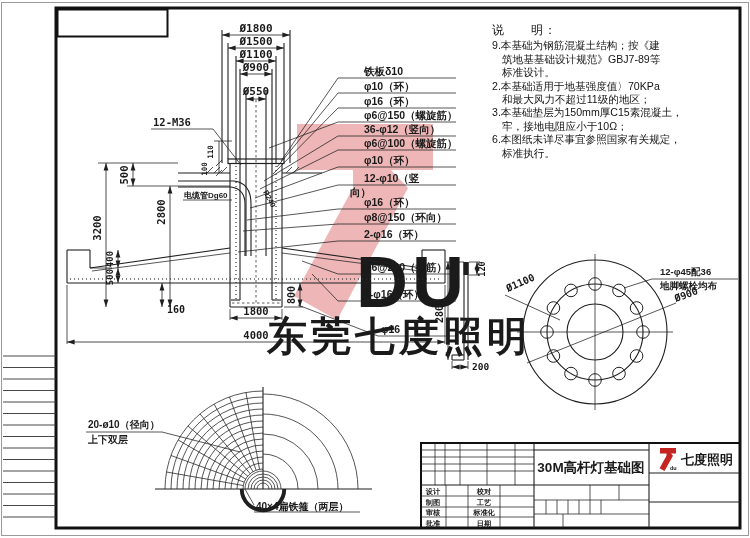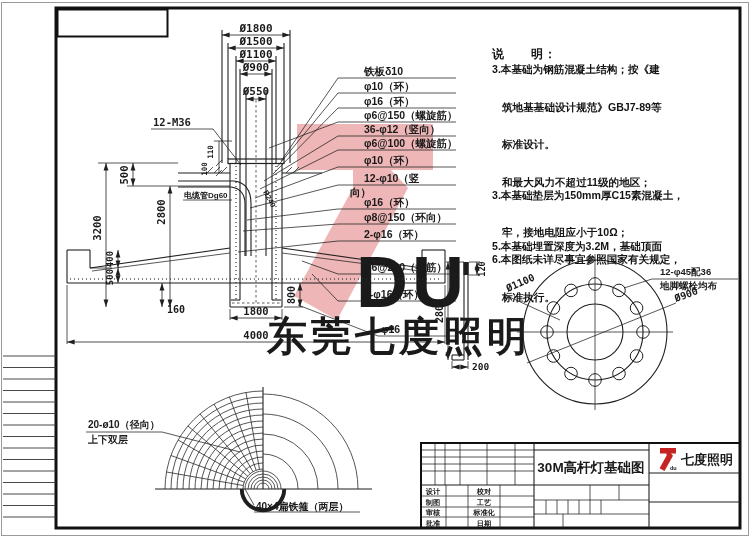--- a/index.html
+++ b/index.html
@@ -6,24 +6,24 @@
   #stage{position:relative;width:750px;height:538px;background:#ffffff;overflow:hidden;
          font-family:"Liberation Sans","DejaVu Sans",sans-serif;}
   svg{position:absolute;left:0;top:0;}
   svg text{font-family:"Liberation Sans","DejaVu Sans",sans-serif;font-weight:bold;fill:#1a1a1a;}
   .mono{font-family:"DejaVu Sans Mono","Liberation Mono",monospace;}
   .ln{stroke:#1f1f1f;stroke-width:1.1;fill:none;}
   .thin{stroke:#1f1f1f;stroke-width:0.75;fill:none;}
   .dim{stroke:#1f1f1f;stroke-width:0.8;fill:none;}
   .dash{stroke:#333;stroke-width:0.8;fill:none;stroke-dasharray:2.5,2.5;}
   .dots{stroke:#333;stroke-width:1.6;fill:none;stroke-dasharray:0.8,3.2;}
-  #notes{position:absolute;left:492px;top:48px;width:248px;color:#141414;
-         font-size:10.6px;line-height:13.4px;font-weight:bold;}
+  #notes{position:absolute;left:492px;top:24px;width:248px;color:#141414;
+         font-size:10.6px;line-height:13.4px;font-weight:normal;}
   #notes .nt{font-size:12px;letter-spacing:1px;margin-bottom:2px;}
-  #notes .cont{padding-left:10px;margin-top:24px;}
+  #notes .cont{padding-left:10px;}
   .wm-du{font-family:"Liberation Sans","DejaVu Sans",sans-serif;}
 </style>
 </head>
 <body>
 
 <div id="stage">
 
 <svg width="750" height="538" viewBox="0 0 750 538">
   <defs>
     <marker id="ar" markerWidth="11" markerHeight="8" refX="9.5" refY="4" orient="auto-start-reverse">
@@ -368,24 +368,24 @@
       <text x="484" y="494">校对</text>
       <text x="484" y="504.5">工艺</text>
       <text x="484" y="515">标准化</text>
       <text x="484" y="525.5">日期</text>
     </g>
   </g>
 </svg>
 
 <div id="notes">
   <div class="nt">说　　明：</div>
-  <div>3.本基础为钢筋混凝土结构；按《建</div>
+  <div>9.本基础为钢筋混凝土结构；按《建</div>
   <div class="cont">筑地基基础设计规范》GBJ7-89等</div>
   <div class="cont">标准设计。</div>
+  <div>2.本基础适用于地基强度值〉70KPa</div>
   <div class="cont">和最大风力不超过11级的地区；</div>
   <div>3.本基础垫层为150mm厚C15素混凝土，</div>
   <div class="cont">牢，接地电阻应小于10Ω；</div>
-  <div>5.本基础埋置深度为3.2M，基础顶面</div>
   <div>6.本图纸未详尽事宜参照国家有关规定，</div>
   <div class="cont">标准执行。</div>
 </div>
 
 </div>
 
 </body></html>

